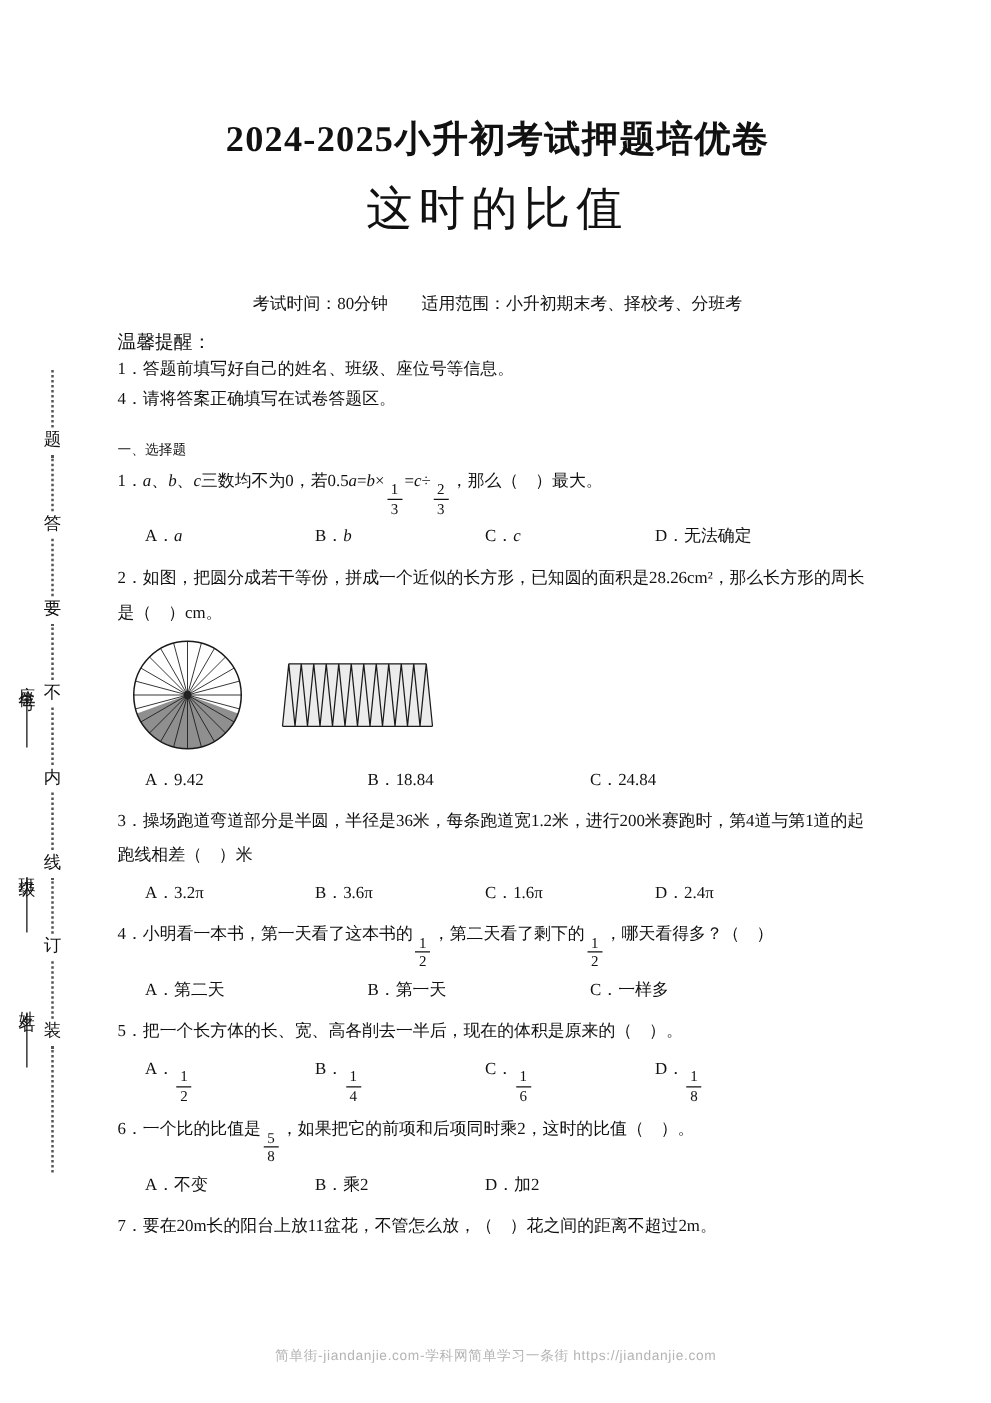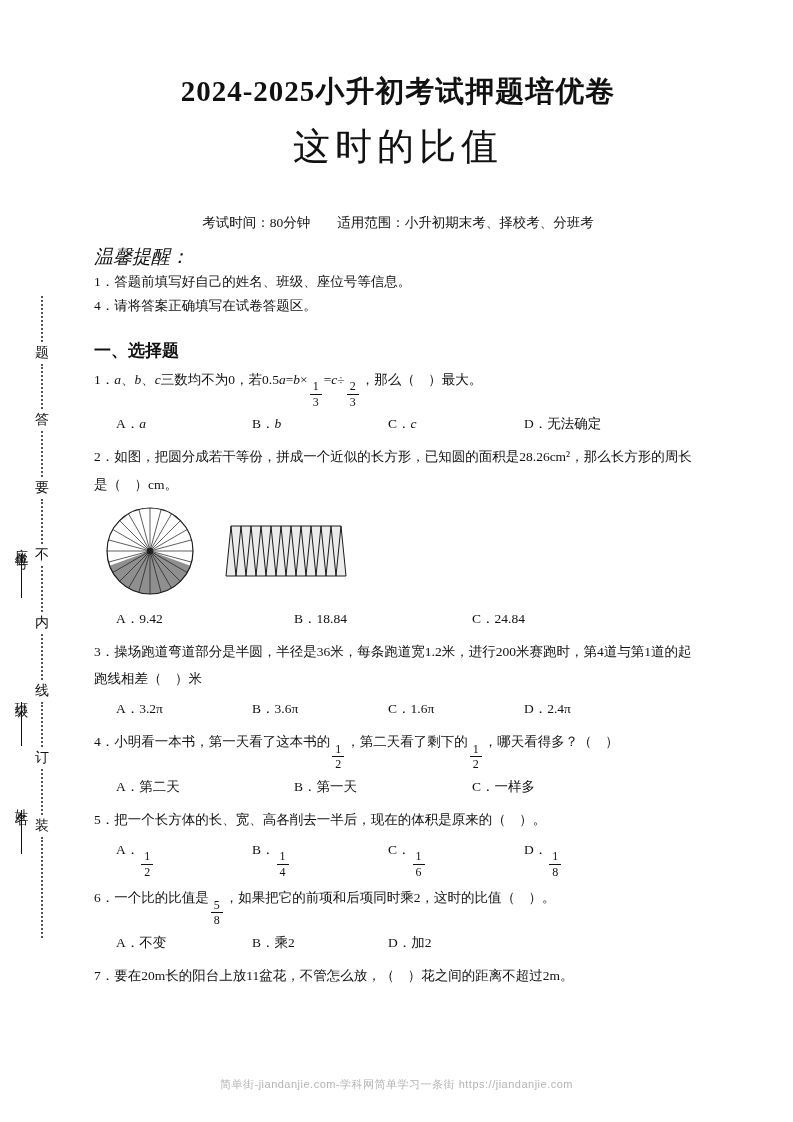--- a/index.html
+++ b/index.html
@@ -12,27 +12,27 @@
   .binding-col{position:absolute;left:33px;top:296px;height:642px;width:18px;
                display:flex;flex-direction:column;align-items:center;}
   .dotseg{width:0;border-left:2px dotted #555;flex:1 1 30px;min-height:12px;}
   .dotseg.tail{flex:2 1 70px;}
   .bchar{font-size:14px;line-height:1;padding:4px 0;}
   .field{position:absolute;left:12px;display:flex;flex-direction:column;align-items:center;}
   .flabel{writing-mode:vertical-lr;font-size:13.5px;letter-spacing:4px;}
   .fblank{width:1px;height:44px;background:#111;margin-top:4px;}
 
   
-  .content{position:absolute;left:94px;top:72px;width:608px;}
+  .content{position:absolute;left:94px;top:92px;width:608px;}
   .title{font-size:29px;font-weight:700;text-align:center;letter-spacing:1px;}
   .subtitle{font-size:37px;font-weight:400;text-align:center;letter-spacing:5px;margin-top:10px;}
   .exam-info{margin-top:42px;font-size:13.5px;text-align:center;}
-  .notice-title{margin-top:12px;font-size:19px;font-style:italic;}
+  .notice-title{margin-top:12px;font-size:15px;}
   .notice-line{font-size:13.5px;line-height:1.8;}
-  .section-title{margin-top:20px;font-size:17px;font-weight:700;}
+  .section-title{margin-top:20px;font-size:11px;font-weight:400;}
   .question{margin-top:4px;}
   .q-text{font-size:13.5px;line-height:2.05;}
   .options{display:flex;align-items:flex-end;padding-left:22px;margin:2px 0 6px;
            font-size:13.5px;line-height:2.0;}
   .option{white-space:nowrap;}
   .figure-row{display:flex;align-items:center;gap:26px;margin:6px 0 8px 10px;}
 
   
   .frac{display:inline-flex;flex-direction:column;align-items:center;
         vertical-align:-0.55em;line-height:1.05;font-size:12px;margin:0 2px;}

